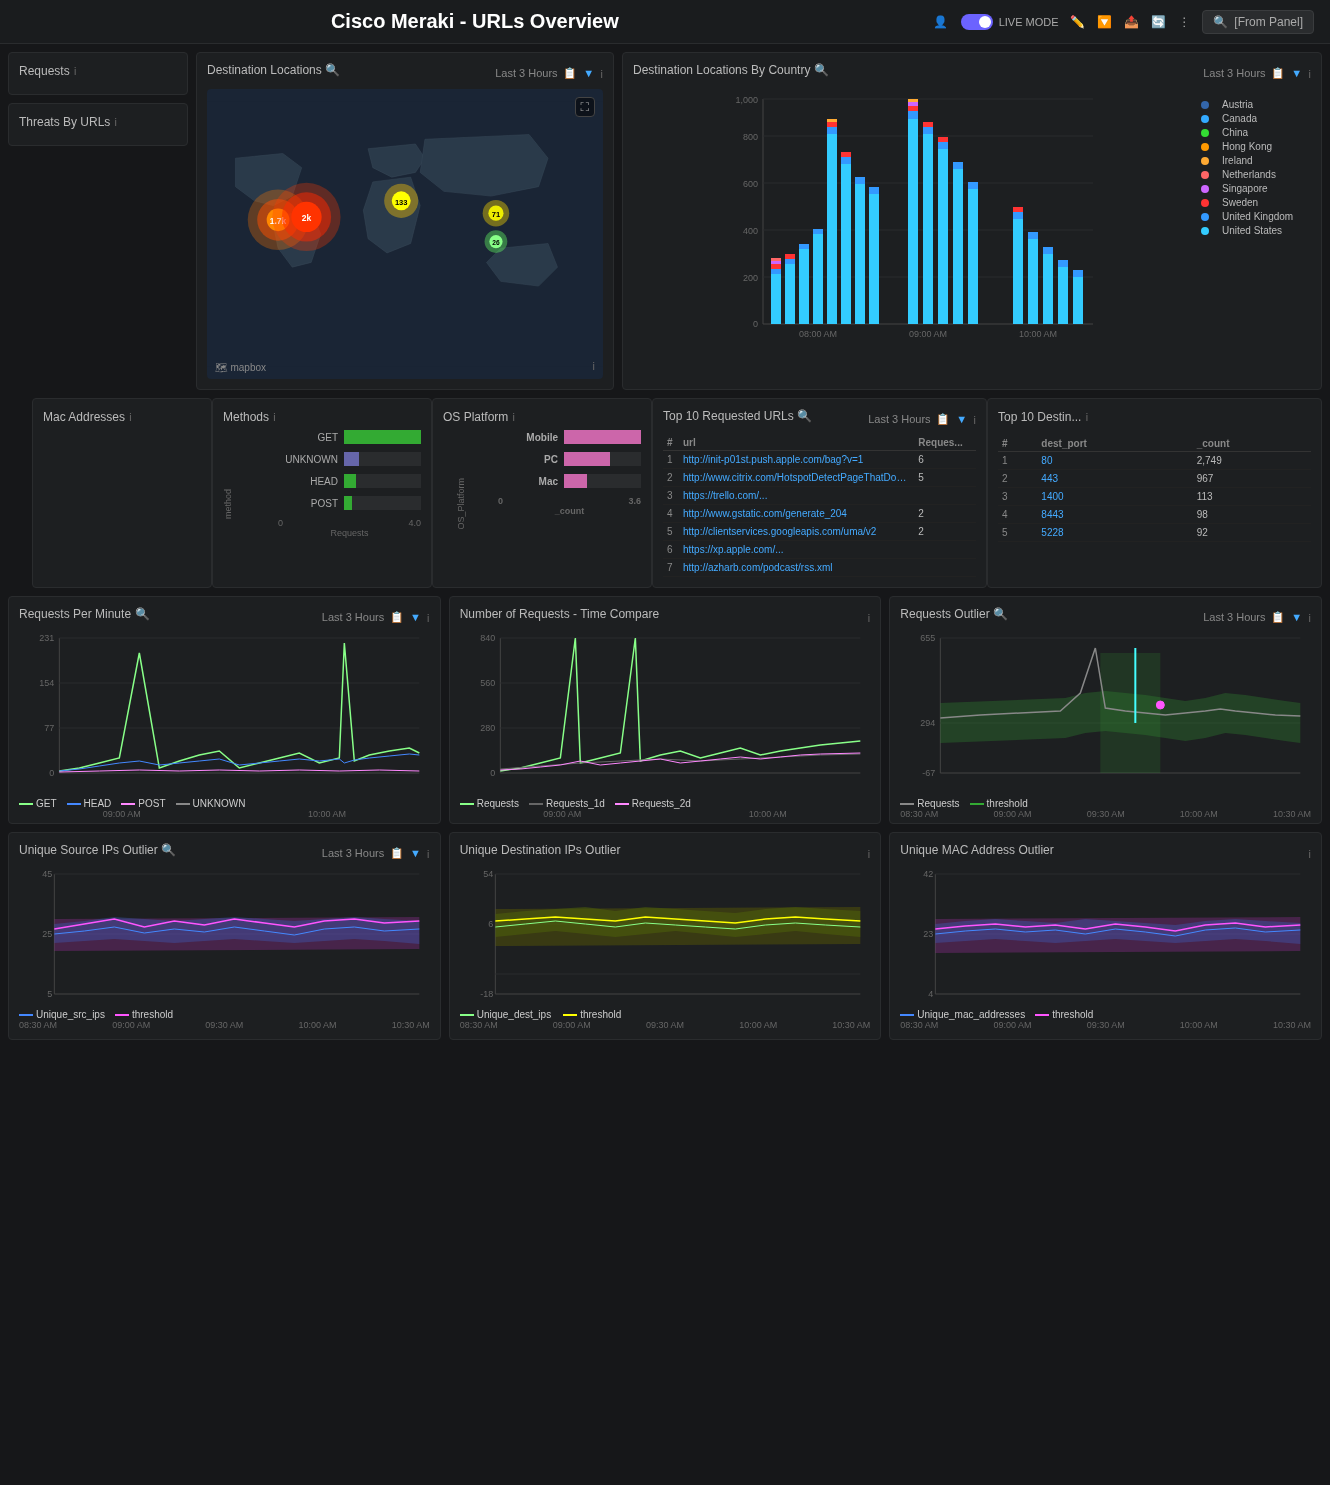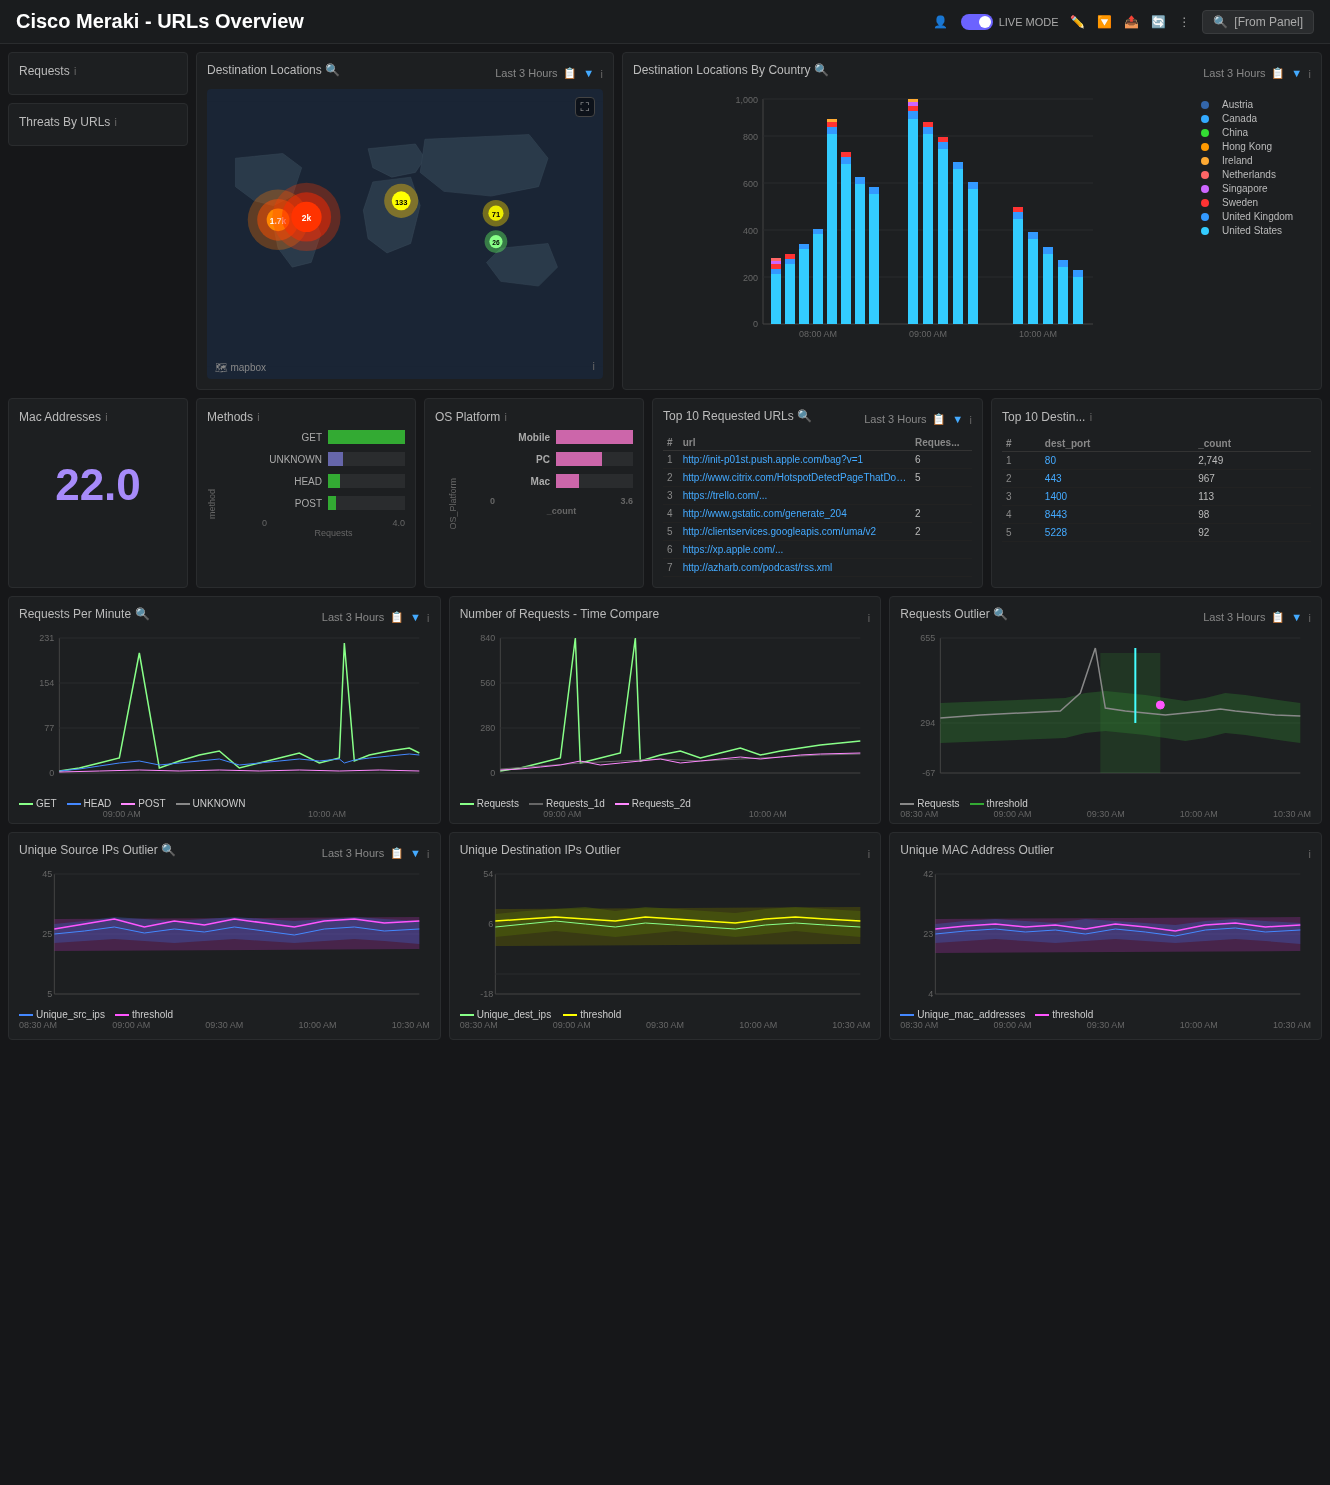--- a/index.html
+++ b/index.html
@@ -17,20 +17,21 @@
       padding: 8px 16px;
       background: #1a1c1e;
       border-bottom: 1px solid #2a2c2e;
       height: 44px;
     }
     .header-title {
       font-size: 20px;
       font-weight: 600;
       color: #fff;
       flex: 1;
+      text-align: center;
     }
     .header-controls {
       display: flex;
       align-items: center;
       gap: 12px;
       color: #aaa;
     }
     .live-toggle {
       display: flex;
       align-items: center;
@@ -509,28 +510,27 @@
             </div>
           <div class="legend-item">
               <div class="legend-dot" style="background:#3cf;"></div>
               <span>United States</span>
             </div>
         </div>
       </div>
     </div>
   </div>
 
-  <div style="display:grid; grid-template-columns:180px 220px 220px 1fr 1fr; gap:8px;">
+  <div style="display:grid; grid-template-columns:180px 220px 220px 1fr 1fr; margin-left:24px;">
 
     <div class="panel">
       <div class="panel-title">
         <span>Mac Addresses</span>
         <span class="info-icon">ℹ</span>
       </div>
-      <div class="mac-value">22.0</div>
     </div>
 
     <div class="panel">
       <div class="panel-title">
         <span>Methods</span>
         <span class="info-icon">ℹ</span>
       </div>
       <div style="position:relative;">
         <div style="font-size:9px;color:#666;position:absolute;left:-10px;top:50%;transform:rotate(-90deg) translateX(-50%);white-space:nowrap;">method</div>
         <div style="padding-left:55px;">

